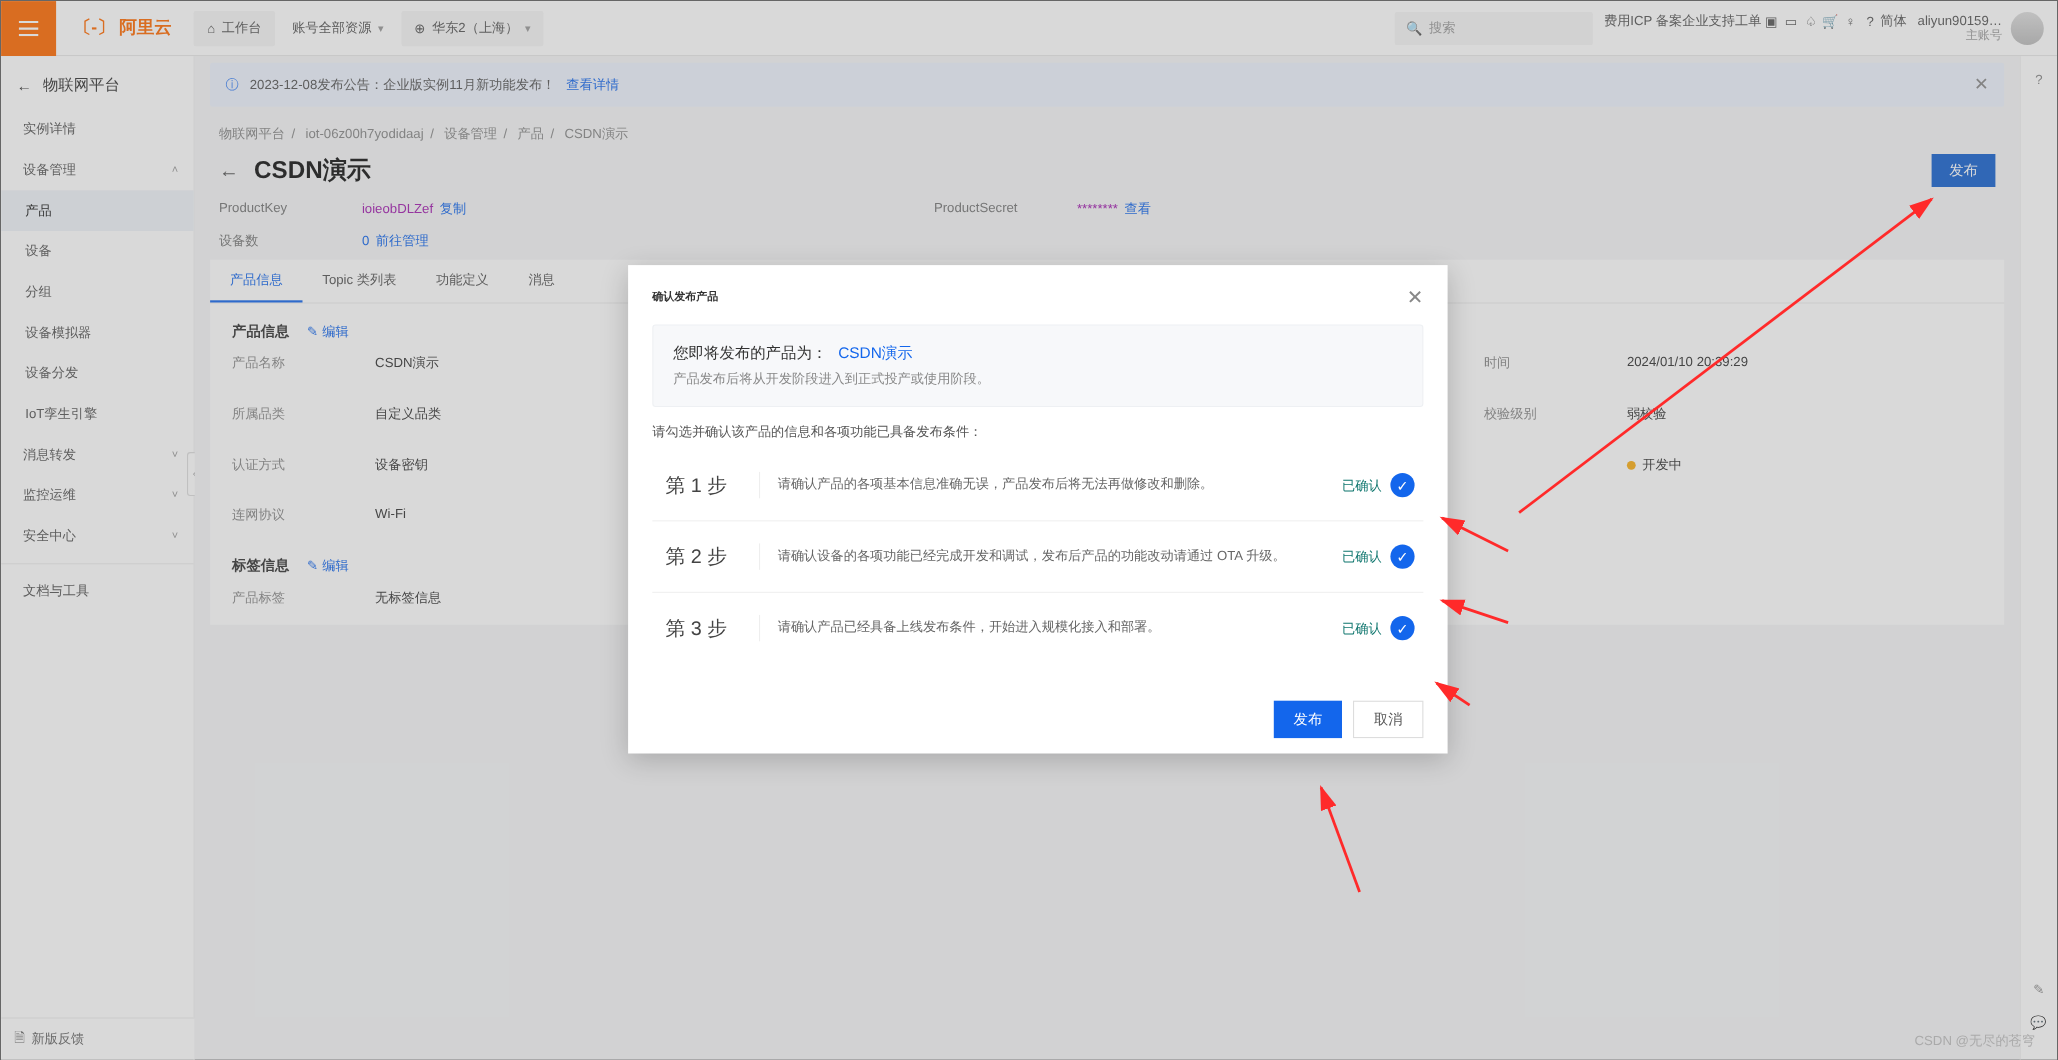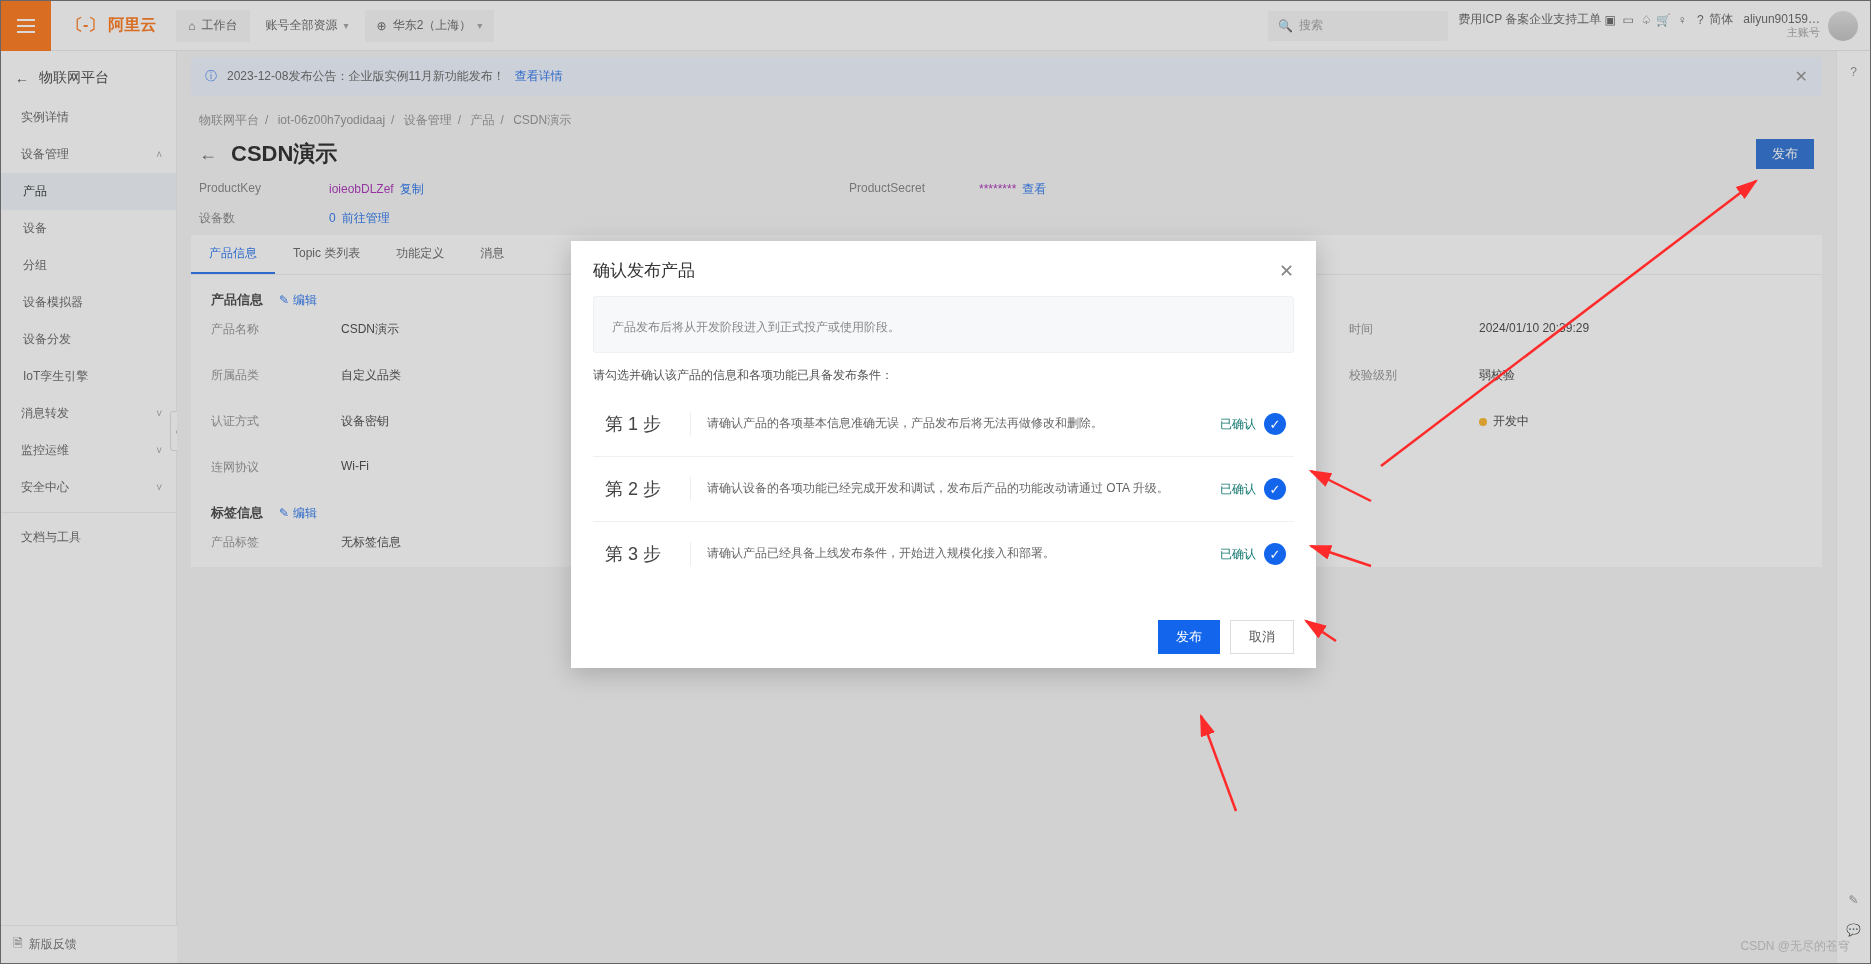--- a/index.html
+++ b/index.html
@@ -47,21 +47,21 @@
 .sect-title .edit{color:#1366ec;display:flex;align-items:center;gap:4px}
 .info-grid{display:grid;grid-template-columns:130px 520px 130px 358px 130px 1fr;row-gap:29px;color:#888}
 .info-grid .v{color:#333}
 .dot{display:inline-block;width:8px;height:8px;border-radius:50%;background:#faad14;margin-right:6px;vertical-align:middle}
 .right-rail{width:34px;border-left:1px solid #eee;background:#fff;display:flex;flex-direction:column;align-items:center;padding-top:14px;gap:16px;color:#888}
 .bottom-bar{position:absolute;left:0;bottom:0;width:176px;background:#fff;border-top:1px solid #eee;padding:8px 12px;color:#666;display:flex;align-items:center;gap:6px}
 .watermark{position:absolute;right:20px;bottom:8px;color:#aaa;font-size:12px}
 .overlay{position:absolute;inset:0;background:rgba(120,120,120,.28)}
 .modal{position:absolute;left:570px;top:240px;width:745px;background:#fff;box-shadow:0 6px 24px rgba(0,0,0,.2)}
 .modal-head{padding:18px 22px 14px;display:flex;align-items:center}
-.modal-head h2{font-size:17px;font-weight:400}
+.modal-head h2{font-size:10px;font-weight:700}
 .modal-head .x{margin-left:auto;color:#888;font-size:18px;cursor:pointer}
 .modal-body{padding:0 22px 20px}
 .product-box{background:#f7f8fa;border:1px solid #eef0f3;border-radius:3px;padding:16px 18px;margin-bottom:14px}
 .product-box .line1{font-size:14px;color:#333}
 .product-box .name{color:#1366ec;margin-left:10px}
 .product-box .hint{color:#888;margin-top:6px;font-size:12px}
 .check-hint{color:#555;margin:10px 0 8px}
 .step{display:flex;align-items:center;padding:20px 8px;border-bottom:1px solid #f0f0f0}
 .step:last-of-type{border-bottom:none}
 .step .no{font-size:18px;color:#444;width:90px;border-right:1px solid #eee;padding-left:4px}
@@ -277,20 +277,21 @@
   </div>
 
   <div class="overlay"></div>
   <div class="modal">
     <div class="modal-head">
       <h2>确认发布产品</h2>
       <span class="x">✕</span>
     </div>
     <div class="modal-body">
       <div class="product-box">
+        <div class="line1"><span>您即将发布的产品为：</span><span class="name">CSDN演示</span></div>
         <div class="hint">产品发布后将从开发阶段进入到正式投产或使用阶段。</div>
       </div>
       <div class="check-hint">请勾选并确认该产品的信息和各项功能已具备发布条件：</div>
       <div class="step">
         <div class="no">第 1 步</div>
         <div class="desc">请确认产品的各项基本信息准确无误，产品发布后将无法再做修改和删除。</div>
         <div class="conf">已确认</div>
         <div class="tick">✓</div>
       </div>
       <div class="step">

